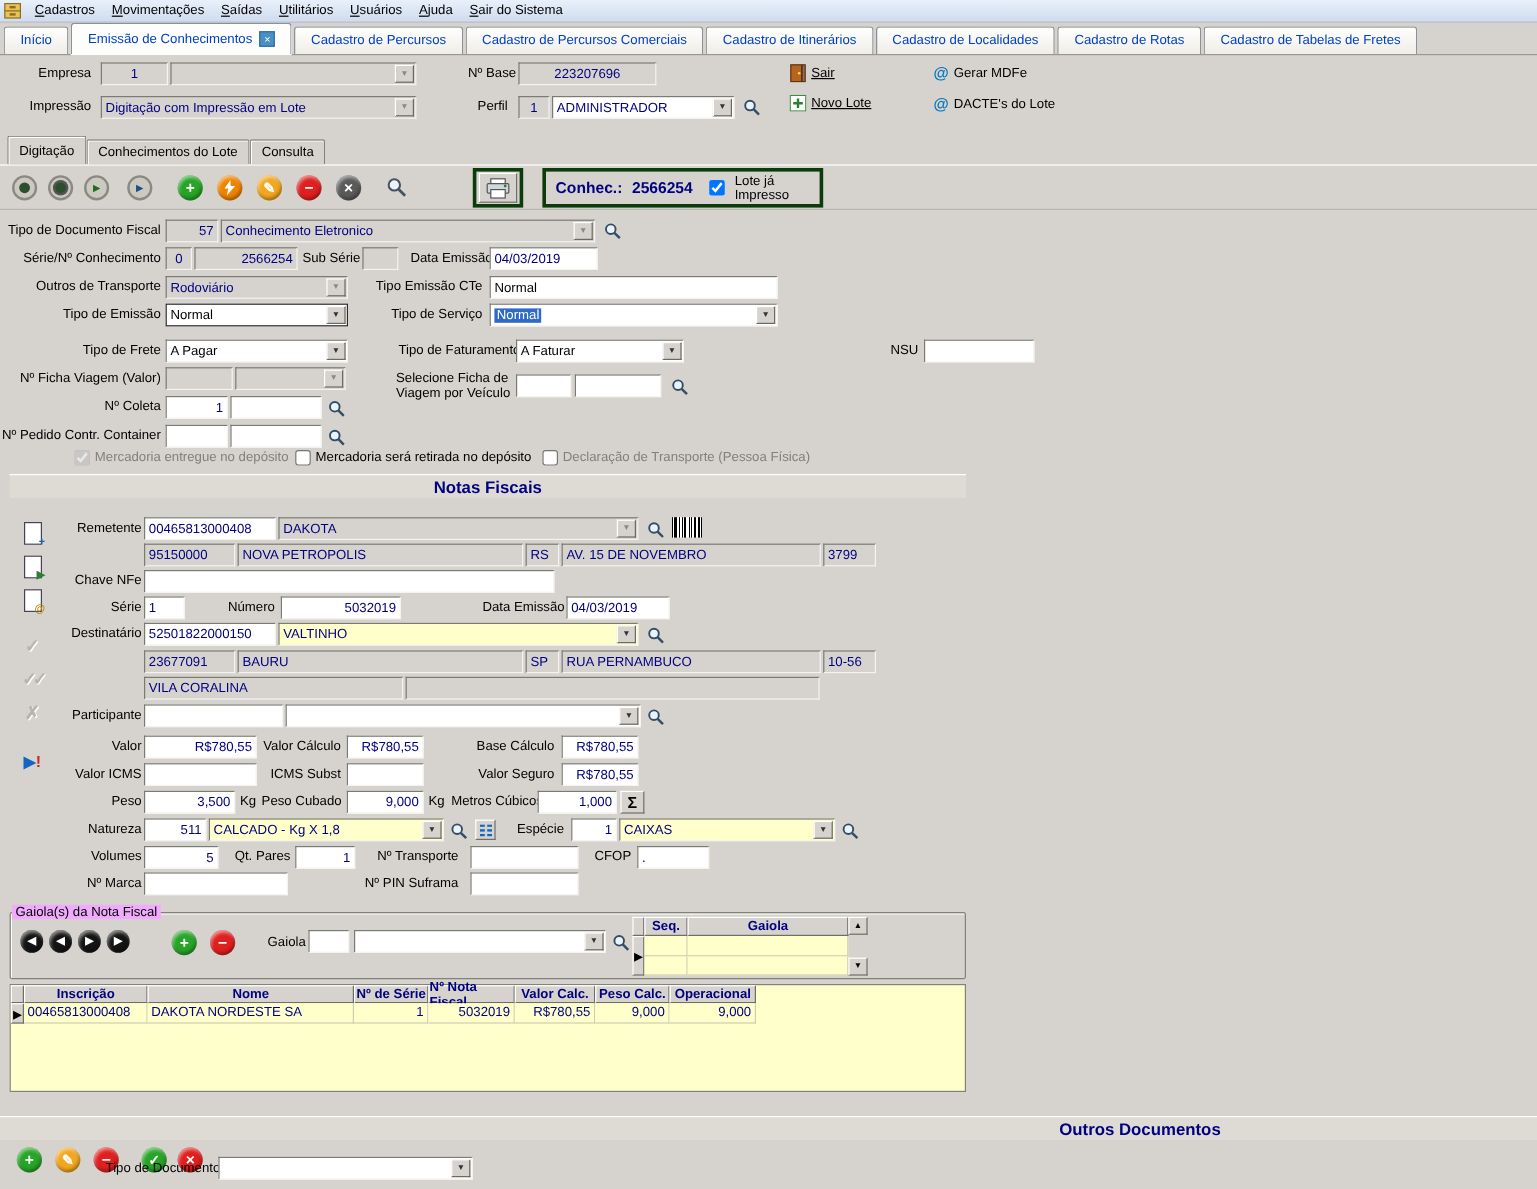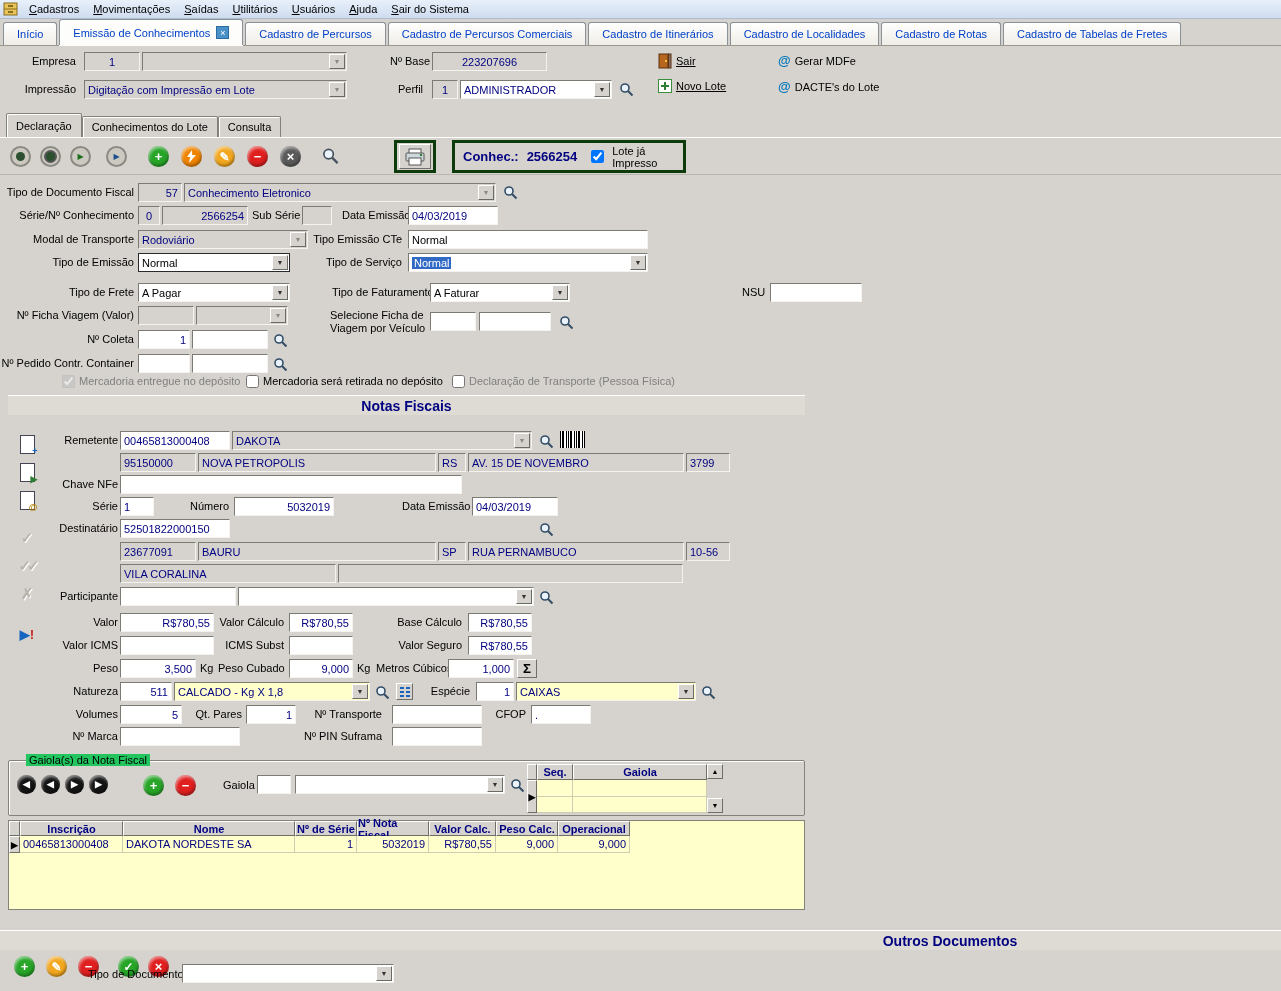--- a/index.html
+++ b/index.html
@@ -35,21 +35,21 @@
 .mitem::first-letter{text-decoration:underline}
 .tabbar{position:absolute;left:0;top:19px;width:1281px;height:27px;background:#d6d3ce;display:flex;align-items:flex-end;padding-left:3px;border-bottom:1px solid #9a988f}
 .tab{border:1px solid #8a9199;border-bottom:none;border-radius:3px 3px 0 0;background:linear-gradient(#ffffff,#efede6);color:#0040c8;padding:4px 13px 4px;margin-right:2px;height:23px;white-space:nowrap;cursor:pointer;display:flex;align-items:center}
 .tab.active{background:#fdfdfb;height:26px;font-weight:normal;box-shadow:0 1px 0 #fdfdfb}
 .tclose{display:inline-flex;align-items:center;justify-content:center;width:13px;height:13px;background:#4a90c8;color:#fff;font-size:9px;margin-left:6px;border:1px solid #2d6ba0;cursor:pointer}
 .wtab{border:1px solid #82827a;border-bottom:none;border-radius:2px 2px 0 0;background:#d6d3ce;padding:3px 9px;box-shadow:inset 1px 1px 0 #fff;height:21px;margin-top:3px;cursor:pointer;display:flex;align-items:center}
 .wtab.active{height:24px;margin-top:0}
 .sect-band{position:absolute;background:#dedbd5;border-top:1px solid #fff;display:flex;align-items:center;justify-content:center}
 .sect-title{font-weight:bold;color:#000080;font-size:14px}
 .group{position:absolute;border:1px solid #82827a;border-radius:2px;box-shadow:inset 1px 1px 0 #fff}
-.legend{position:absolute;top:-7px;left:17px;background:#22c55e;padding:0 3px;font-size:11px}
+.legend{position:absolute;top:-7px;left:1px;background:#f0abfc;padding:0 3px;font-size:11px}
 .gh{background:#d6d3ce;border:1px solid;border-color:#fff #6e6e66 #6e6e66 #fff;color:#000080;font-weight:bold;display:flex;align-items:center;justify-content:center;font-size:11px}
 .gc{border-right:1px solid #cfccb4;border-bottom:1px solid #cfccb4;color:#000080;display:flex;align-items:center;padding:0 3px;font-size:11px;background:#ffffcc;overflow:hidden;white-space:nowrap}
 .gc.right{justify-content:flex-end}
 .sqbtn{position:absolute;background:#d6d3ce;border:1px solid;border-color:#fff #6e6e66 #6e6e66 #fff;display:flex;align-items:center;justify-content:center;cursor:pointer}
 .tbtn{display:flex;align-items:center;gap:4px;cursor:pointer;background:transparent;border:none;font-size:11px;font-family:inherit}
 .nfbtn{position:absolute;left:14px;width:26px;height:26px;background:#d6d3ce;display:flex;align-items:center;justify-content:center;cursor:pointer;border:1px solid transparent}
 .page{width:15px;height:19px;background:#fff;border:1px solid #445;position:relative}
 .badge{position:absolute;right:-4px;bottom:-3px;font-size:9px;font-weight:bold;line-height:1}
 .gray-glyph{color:#b8b5ad;font-size:15px;font-weight:bold;text-shadow:1px 1px 0 #fff}
 .marker{color:#000;font-size:9px}
@@ -178,21 +178,21 @@
   </button>
 
   <button class="tbtn abs" style="left:778px;top:33px">
     <span style="color:#0277bd;font-weight:bold;font-size:13px"><i style="font-style:normal">@</i></span>
     <span>DACTE's do Lote</span>
   </button>
 </div>
 
 <div class="abs" style="left:0;top:114px;width:1281px;height:24px;display:flex;align-items:flex-end;padding-left:6px;border-bottom:1px solid #fff">
   <div class="wtab active">
-      <span>Declaração</span>
+      <span>Digitação</span>
     </div>
   <div class="wtab">
       <span>Conhecimentos do Lote</span>
     </div>
   <div class="wtab">
       <span>Consulta</span>
     </div>
 </div>
 
 <div class="abs" style="left:0;top:138px;width:1281px;height:37px;border-bottom:1px solid #b8b5ad">
@@ -280,22 +280,22 @@
     </div>
   <span class="lbl" style="left:252px;top:34px">Sub Série</span>
   <div class="fld gray" style="left:302px;top:31px;width:30px">
       <span></span>
     </div>
   <span class="lbl" style="left:342px;top:34px">Data Emissão</span>
   <div class="fld" style="left:408px;top:31px;width:90px">
       <span>04/03/2019</span>
     </div>
 
-  <span class="lbl r" style="left:0;top:58px;width:134px">Modal de Transporte</span>
-  <div class="fld gray combo" style="left:138px;top:55px;width:170px">
+  <span class="lbl r" style="left:0;top:58px;width:134px">Outros de Transporte</span>
+  <div class="fld gray combo" style="left:138px;top:55px;width:152px">
       <span>Rodoviário</span>
       <span class="dd dis">
         <i>▼</i>
       </span>
     </div>
   <span class="lbl r" style="left:300px;top:58px;width:102px">Tipo Emissão CTe</span>
   <div class="fld" style="left:408px;top:55px;width:240px">
       <span style="color:#000">Normal</span>
     </div>
 
@@ -483,20 +483,26 @@
       <span>5032019</span>
     </div>
   <span class="lbl" style="left:402px;top:109px">Data Emissão</span>
   <div class="fld" style="left:472px;top:106px;width:86px">
       <span>04/03/2019</span>
     </div>
 
   <span class="lbl r" style="left:50px;top:131px;width:68px">Destinatário</span>
   <div class="fld" style="left:120px;top:128px;width:110px">
       <span>52501822000150</span>
+    </div>
+  <div class="fld yel combo" style="left:232px;top:128px;width:300px">
+      <span>VALTINHO</span>
+      <span class="dd">
+        <i>▼</i>
+      </span>
     </div>
   <span class="mag" style="left:538px;top:130px">
       <svg width="15" height="15" viewBox="0 0 15 15">
         <circle cx="6" cy="6" r="4" fill="#eaf3fb" stroke="#334d66" stroke-width="1.6"></circle>
         <line x1="9" y1="9" x2="13.5" y2="13.5" stroke="#334d66" stroke-width="2"></line>
       </svg>
     </span>
 
   <div class="fld gray" style="left:120px;top:151px;width:76px">
       <span>23677091</span>

